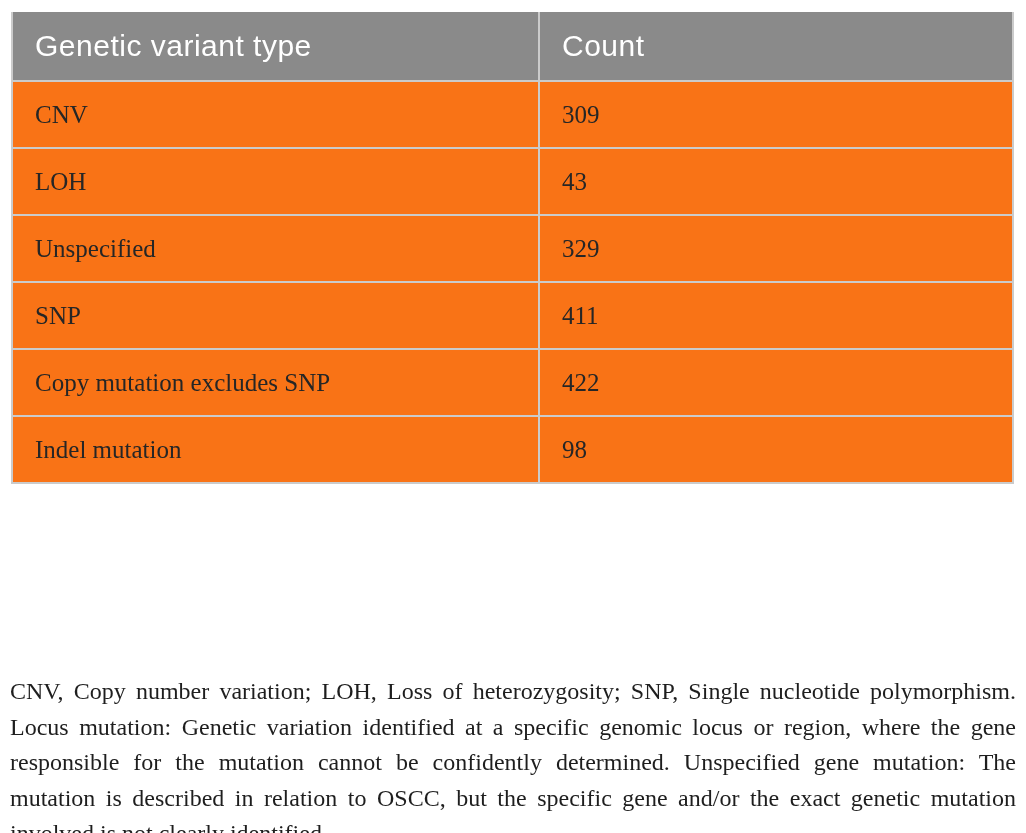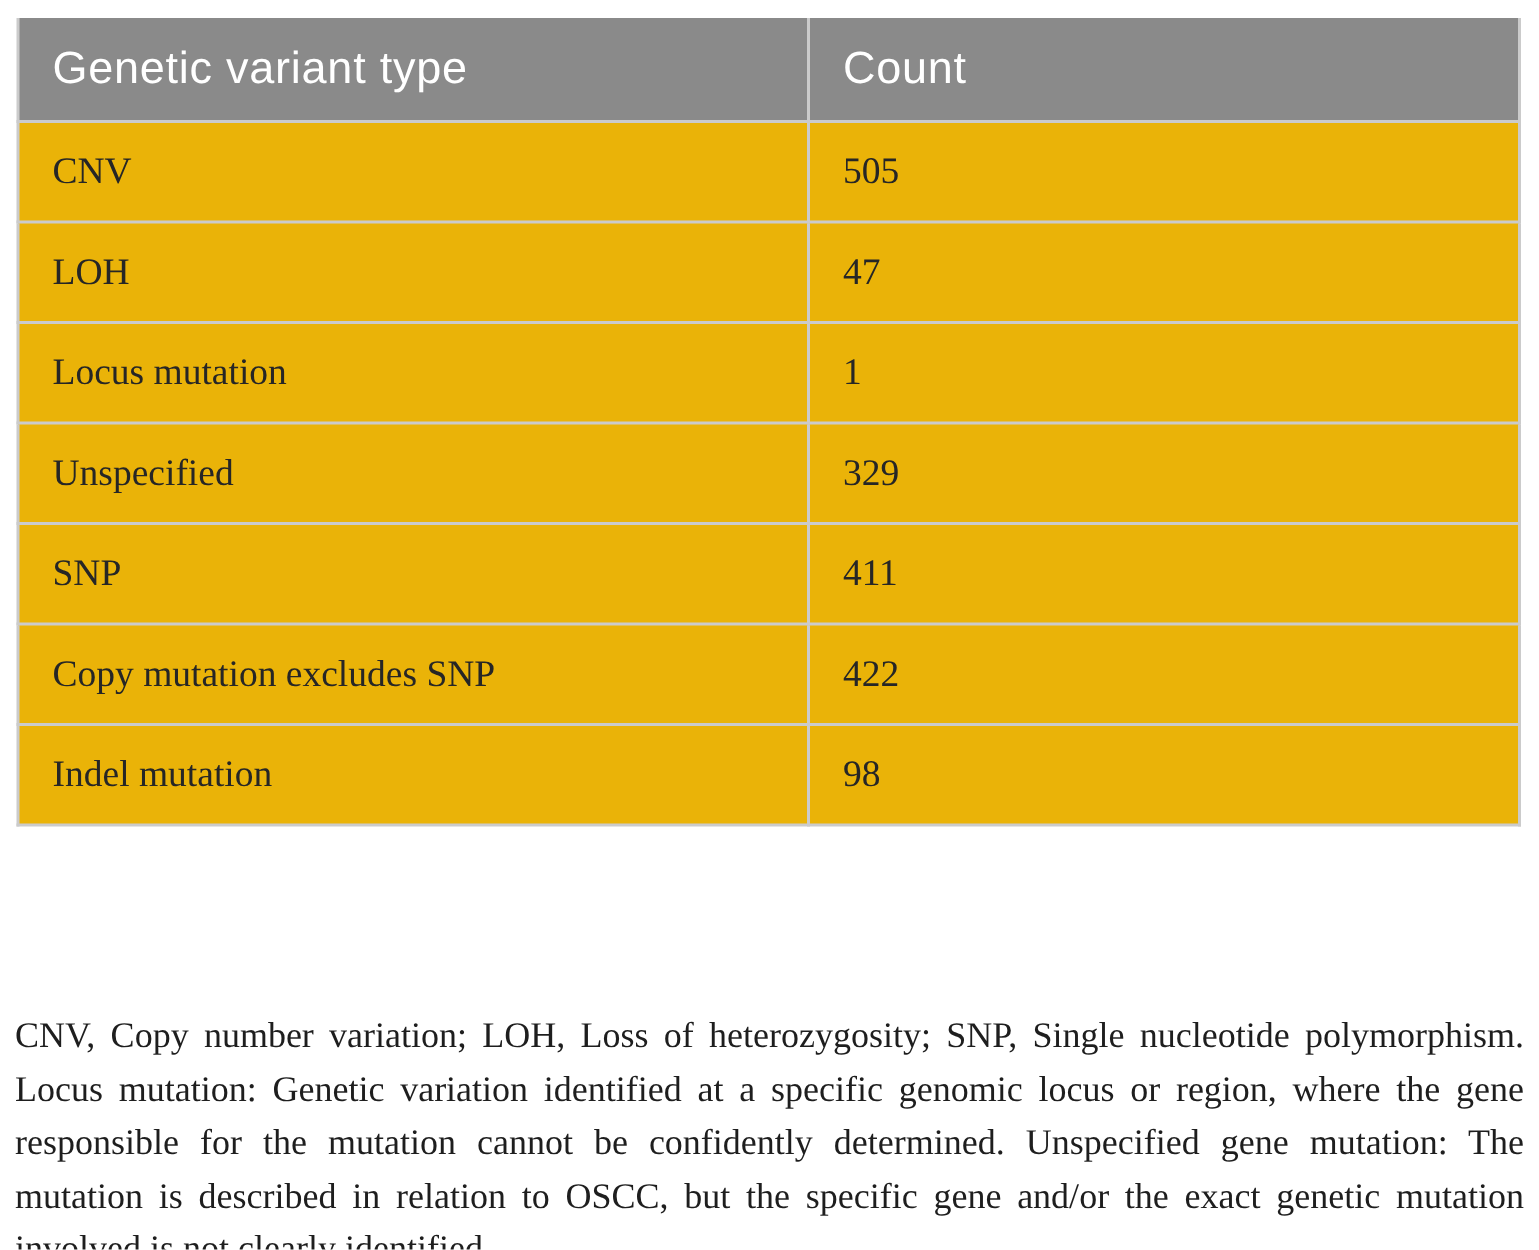--- a/index.html
+++ b/index.html
@@ -39,21 +39,21 @@
     color: var(--header-text, #ffffff);
     font-family: "Liberation Sans", sans-serif;
     font-weight: 400;
     font-size: 30px;
     letter-spacing: 0.5px;
     height: 68px;
     border-top: none;
   }
   table.variant-table th.col-type { width: 503px; }
   table.variant-table td {
-    background: #eab308;
+    background: #f97316;
     color: var(--body-text, #262626);
     font-family: "Liberation Serif", serif;
     font-size: 25px;
     height: 65px;
   }
   .footnote {
     position: absolute;
     left: 10px;
     top: 650px;
     width: 1006px;
@@ -72,29 +72,25 @@
   <table class="variant-table">
     <thead>
       <tr>
         <th class="col-type">Genetic variant type</th>
         <th class="col-count">Count</th>
       </tr>
     </thead>
     <tbody>
     <tr>
           <td>CNV</td>
-          <td>505</td>
+          <td>309</td>
         </tr>
         <tr>
           <td>LOH</td>
-          <td>47</td>
-        </tr>
-        <tr>
-          <td>Locus mutation</td>
-          <td>1</td>
+          <td>43</td>
         </tr>
         <tr>
           <td>Unspecified</td>
           <td>329</td>
         </tr>
         <tr>
           <td>SNP</td>
           <td>411</td>
         </tr>
         <tr>

